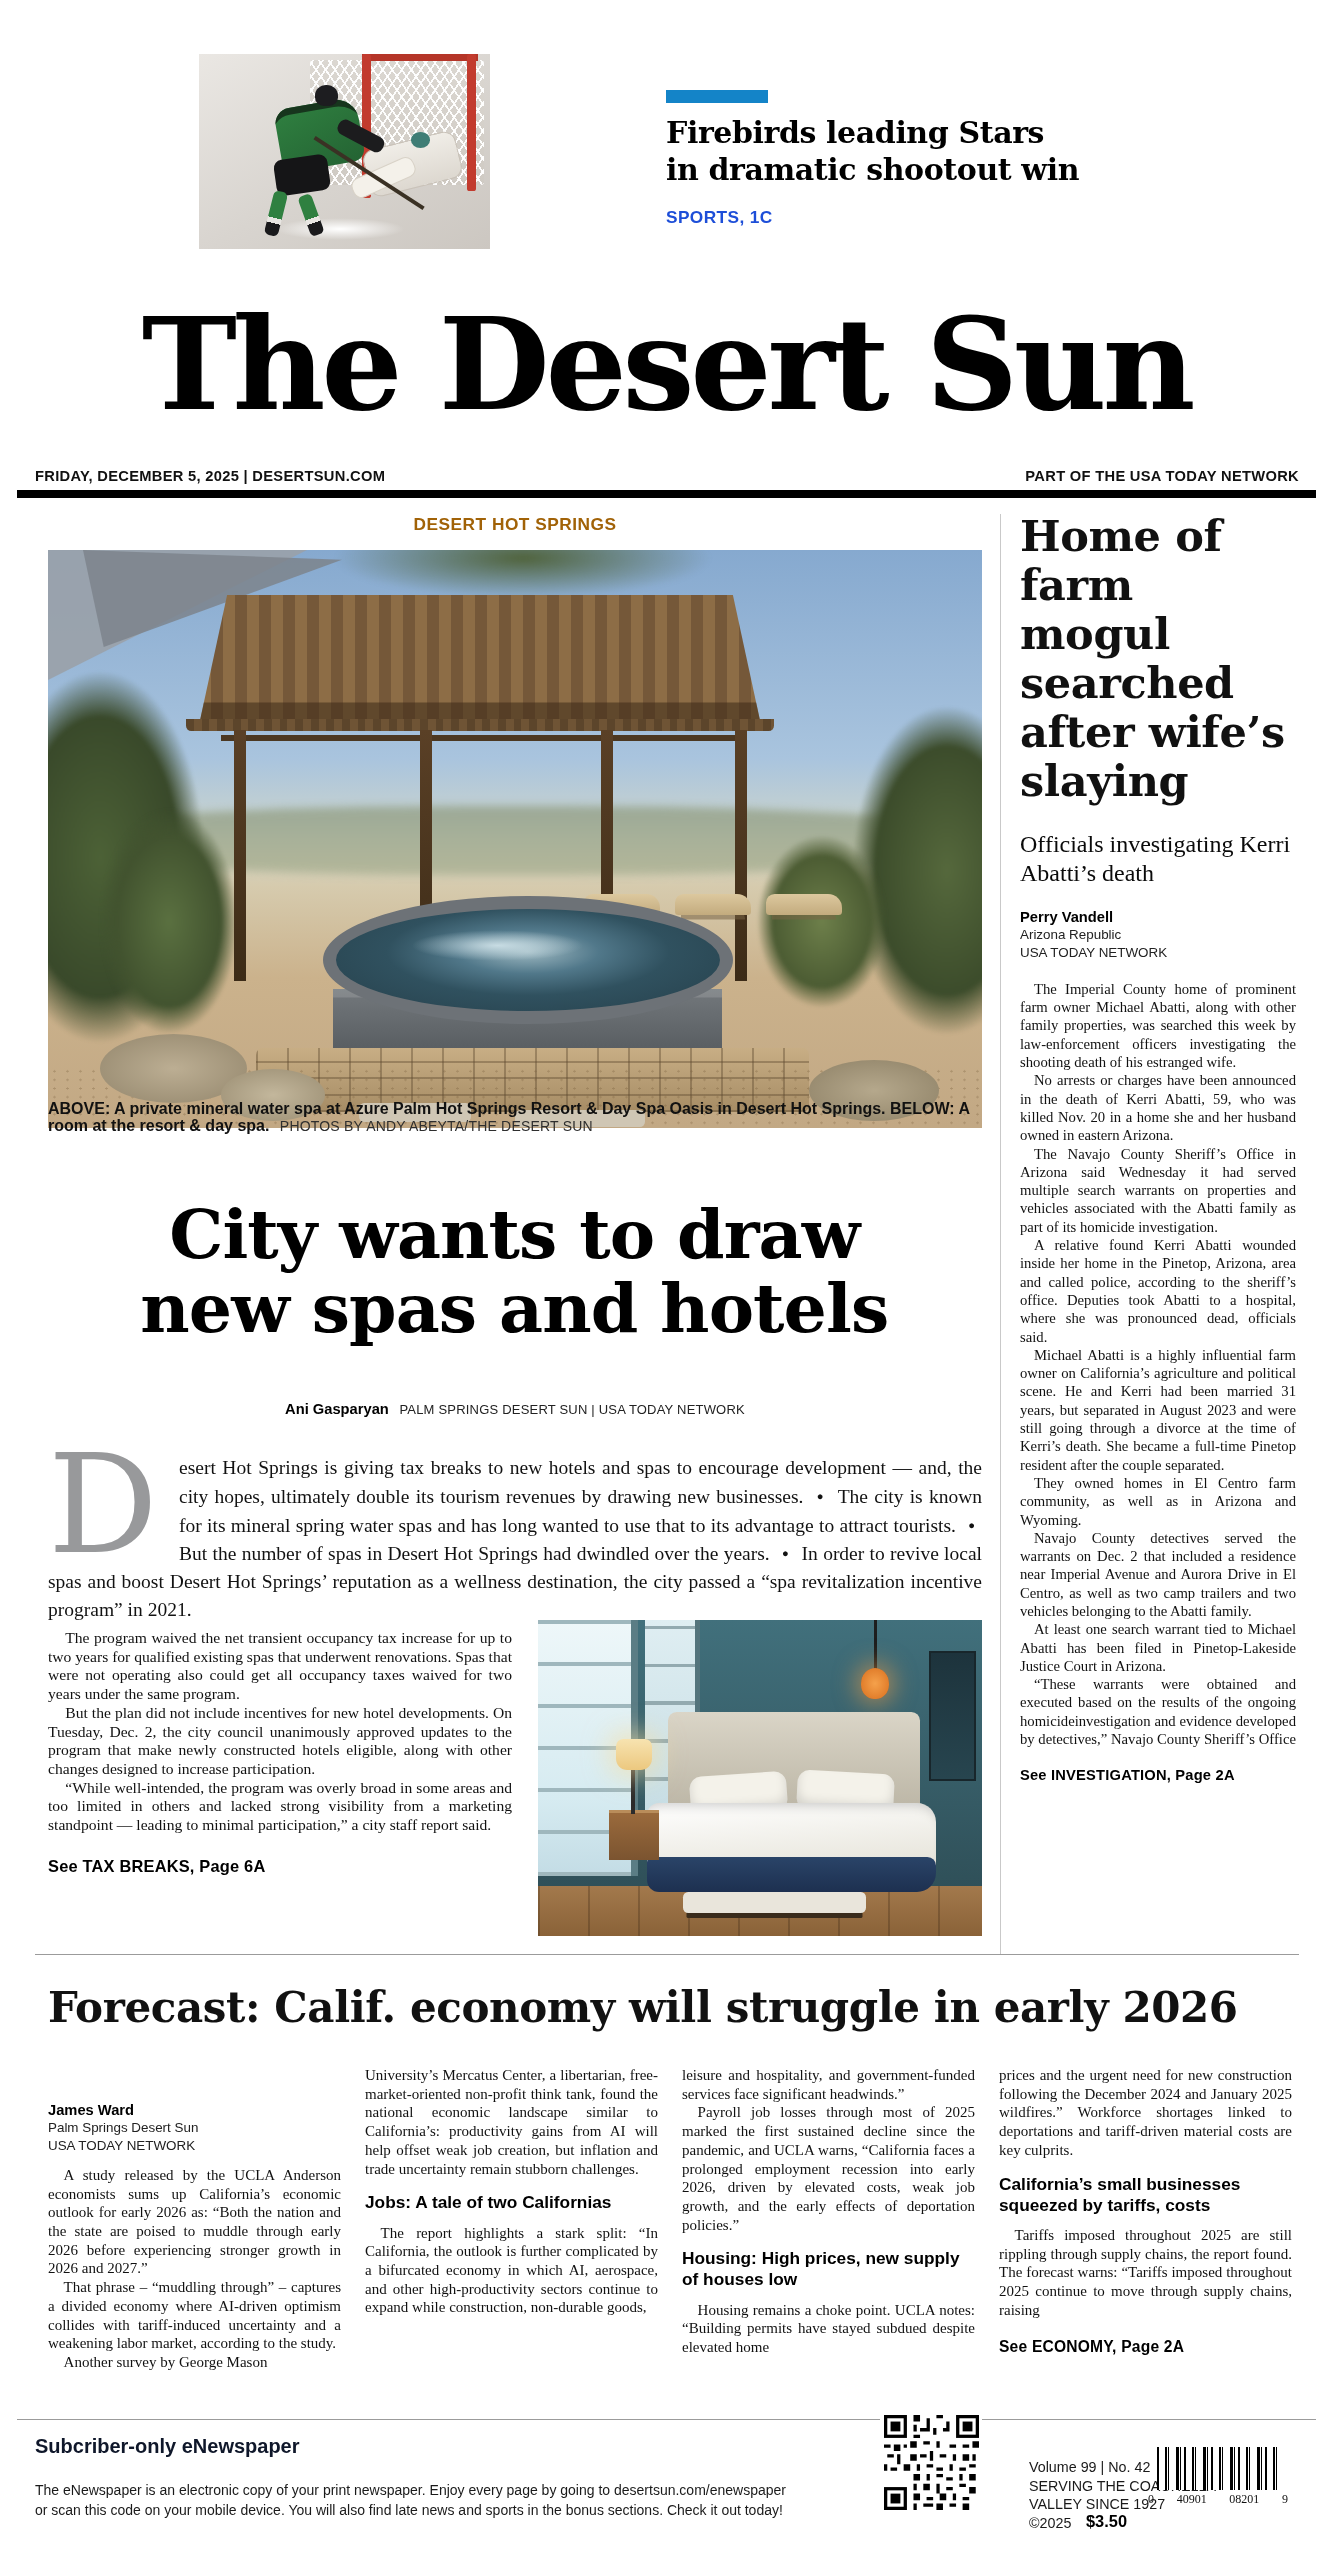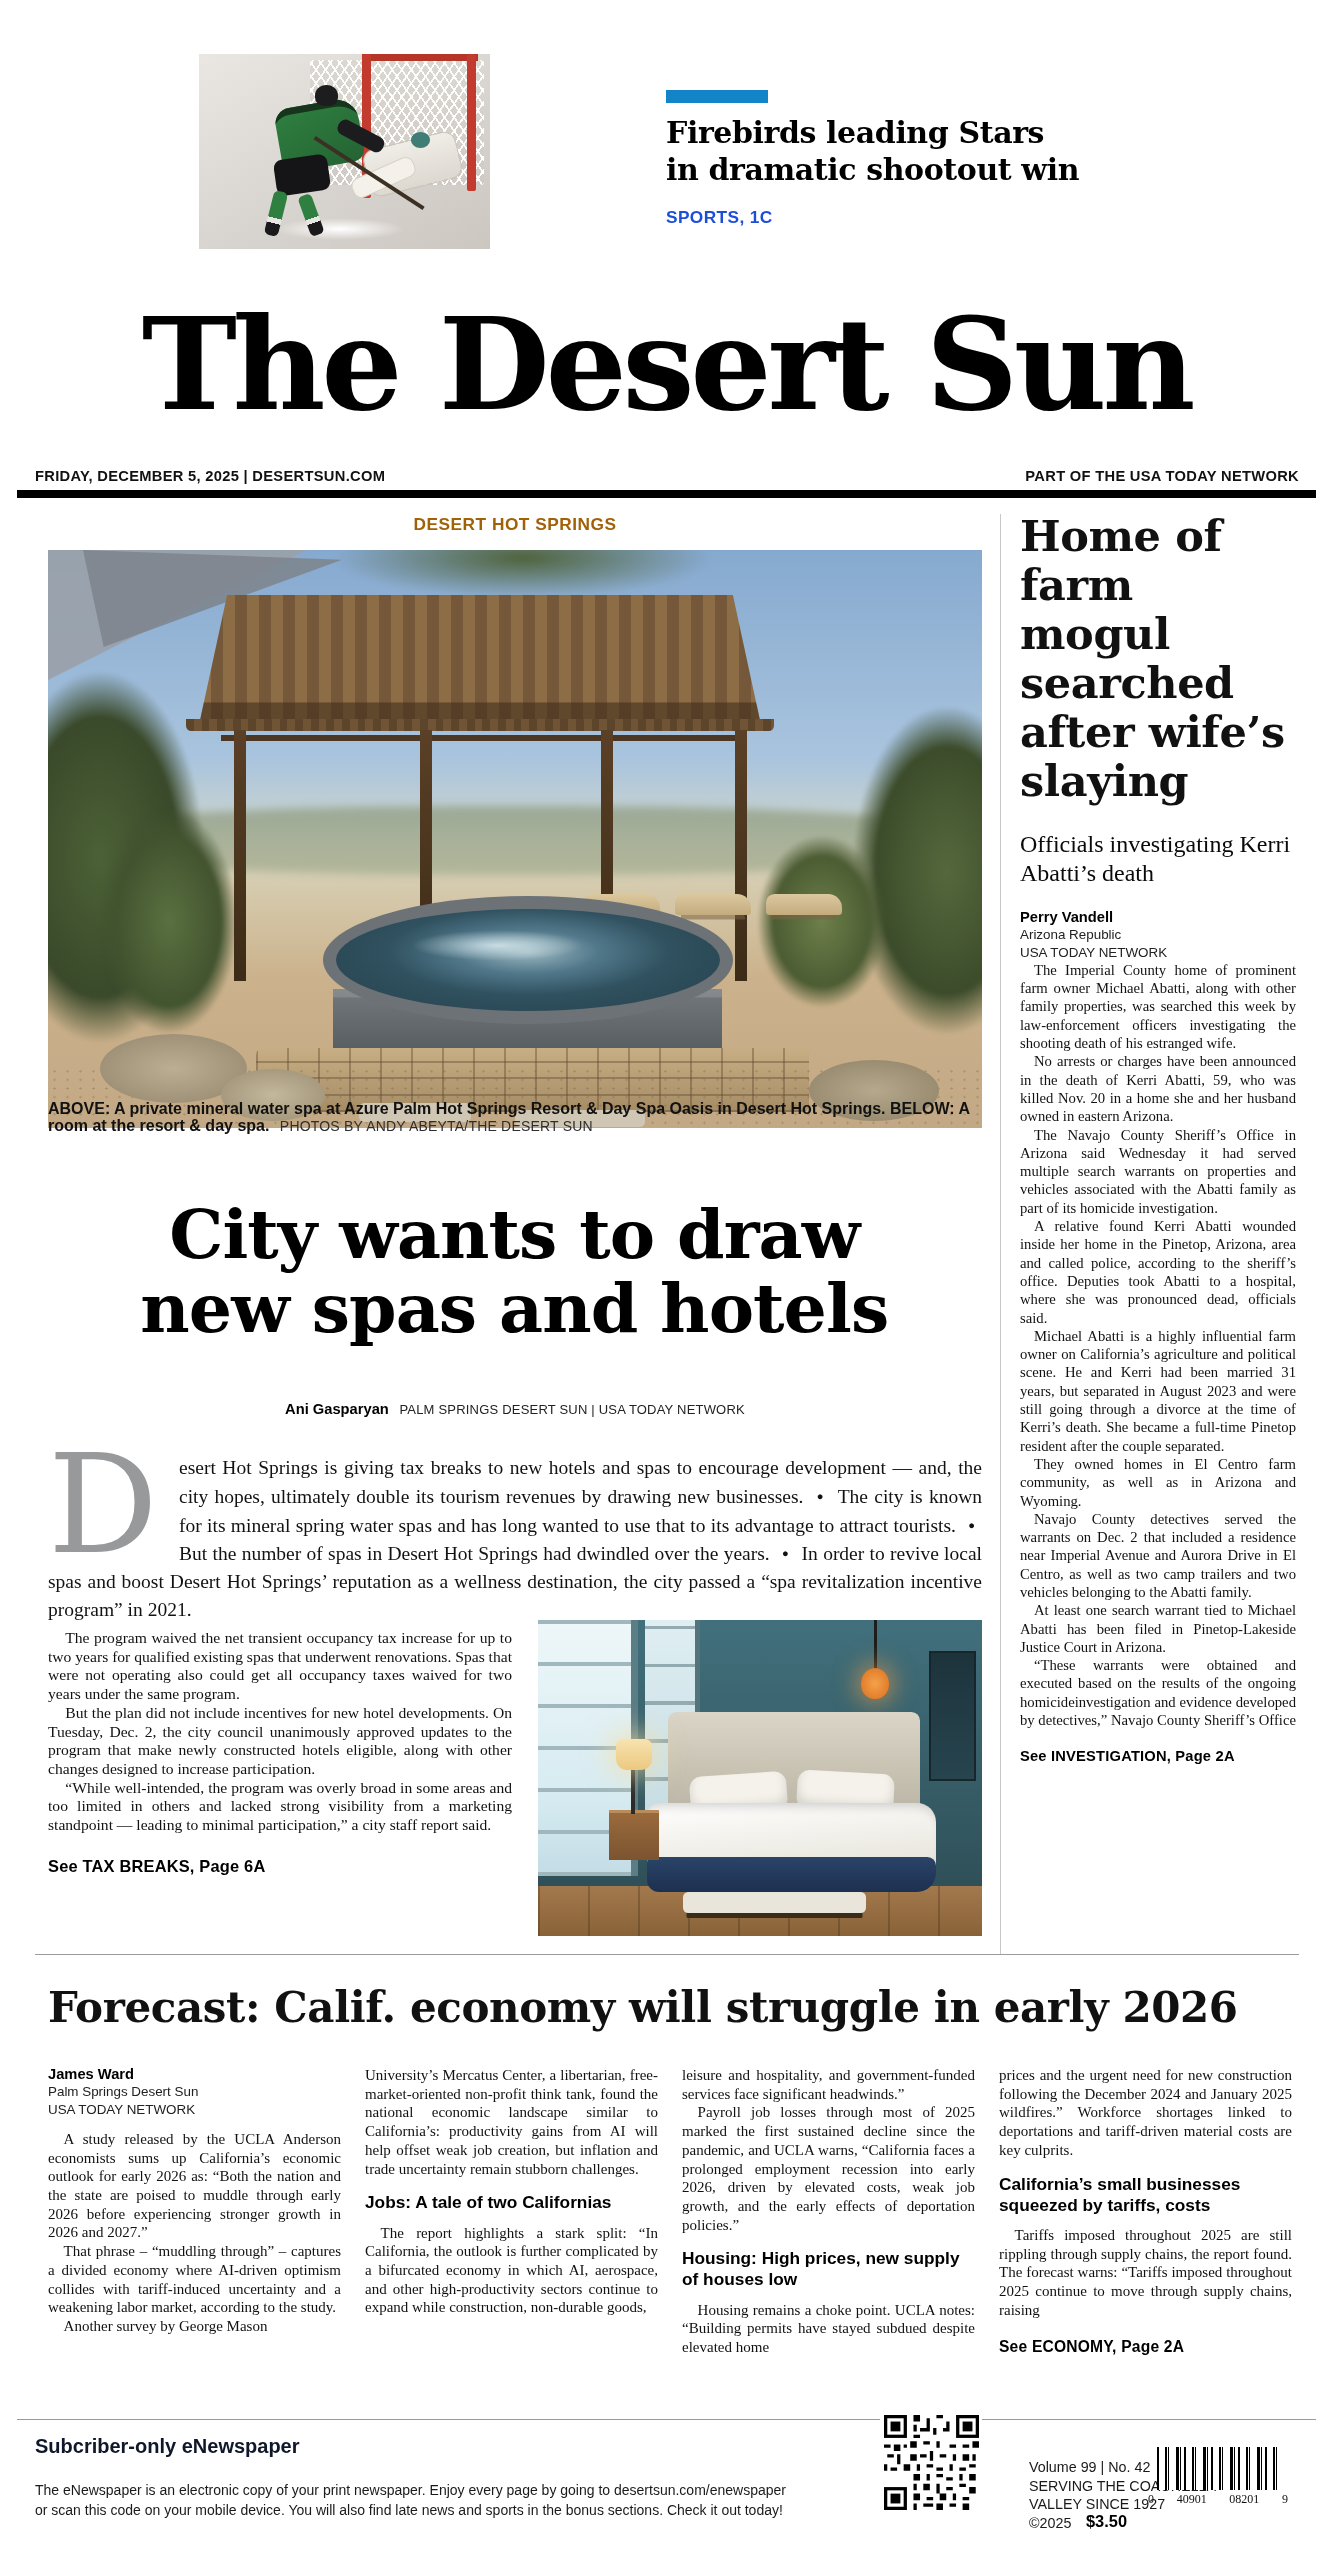--- a/index.html
+++ b/index.html
@@ -132,33 +132,33 @@
     background:repeating-linear-gradient(90deg, rgba(60,40,20,.3) 0 1.7px, transparent 1.7px 50px),
                linear-gradient(#a3794c,#8a6238); }
   .bench { left:145px; top:272px; width:183px; height:21px; background:#e9e5db; border-radius:5.2px; box-shadow:0 8.6px 0 -3.5px #3a2c1c; }
 
   
   #rail { position:absolute; left:1020px; top:512px; width:276px; }
   #rail h1 { font-family:"DejaVu Serif","Liberation Serif",serif; font-weight:bold; font-size:43px; line-height:49px; letter-spacing:-0.4px; }
   #rail .deck { margin-top:24px; font-family:"Liberation Serif",serif; font-size:24px; line-height:29px; color:#0a0a0a; }
   #rail .byline { margin-top:21px; font-size:13.4px; line-height:17.3px; color:#222; }
   #rail .byline .name { font-weight:bold; font-size:14.7px; color:#000; }
-  #rail .body { }
+  #rail .body { margin-top:19px; }
   #rail .body p { font-family:"Liberation Serif",serif; font-size:14.7px; line-height:18.3px; text-align:justify; text-indent:14px; hyphens:auto; }
   #rail .jumpline { margin-top:19px; font-size:14.7px; }
 
   
   #mid-rule { position:absolute; left:35px; top:1954px; width:1264px; height:0.9px; background:#9b9b9b; }
   #forecast { position:absolute; left:48px; top:1984px; width:1247px; }
   #forecast h1 { font-family:"DejaVu Serif","Liberation Serif",serif; font-weight:bold; font-size:42px; line-height:47px; letter-spacing:-0.4px; }
   #fcols { display:flex; gap:24px; margin-top:35px; }
   .fcol { width:293px; }
   .fcol p { font-family:"Liberation Serif",serif; font-size:15px; line-height:18.7px; text-align:justify; text-indent:15.6px; hyphens:auto; }
   .fcol p.noindent { text-indent:0; }
-  .fbyline { font-size:13.4px; line-height:17.3px; color:#222; margin-bottom:12px; }
+  .fbyline { font-size:13.4px; line-height:17.3px; color:#222; margin-bottom:12px;margin-top:36px; }
   .fbyline .name { font-weight:bold; font-size:14.7px; color:#000; }
   .fsub { font-weight:bold; font-size:17.3px; line-height:21px; margin:14px 0 10.4px; color:#000; }
   .fcol .jumpline { font-size:15.6px; margin-top:19px; }
 
   
   #footer-rule { position:absolute; left:17.3px; top:2419px; width:1299px; height:0.9px; background:#9b9b9b; }
   #footer-left { position:absolute; left:35px; top:2435px; width:761px; }
   #footer-left h3 { font-size:20px; font-weight:bold; color:#0f172a; }
   #footer-left p { margin-top:22px; font-size:14px; line-height:20px; color:#1a1a1a; }
   #qr { position:absolute; left:880px; top:2411px; width:102px; height:102px; background:#fff; padding:3.5px; }

